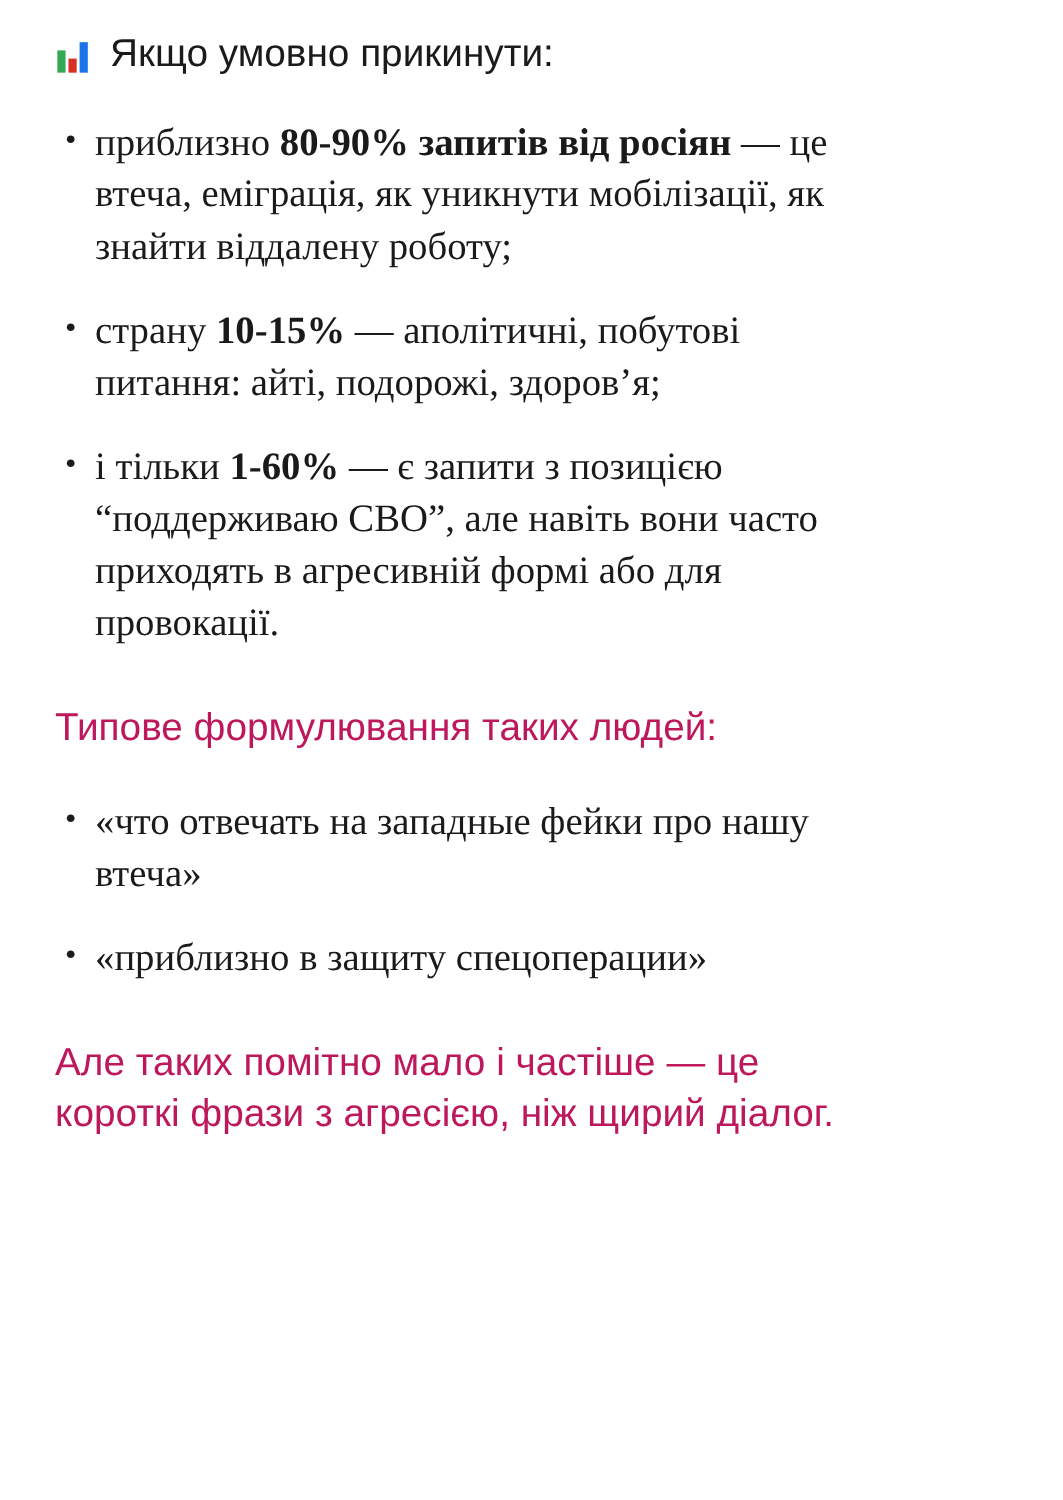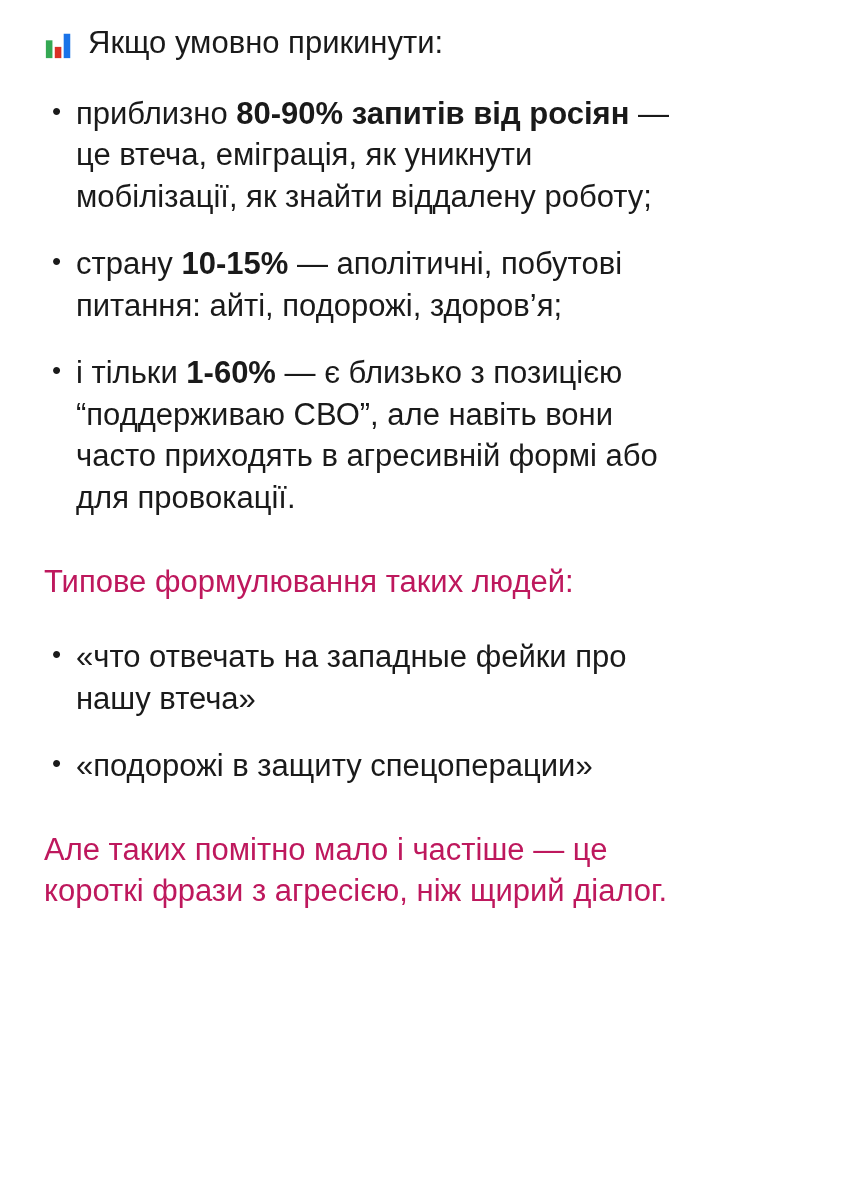--- a/index.html
+++ b/index.html
@@ -48,20 +48,21 @@
     margin: 0;
     padding: 0;
   }
   ul.bullets li {
     position: relative;
     padding-left: 32px;
     font-size: 31px;
     line-height: 1.34;
     margin-bottom: 26px;
     color: #1a1a1a;
+    font-family: Liberation Serif, serif;
   }
   ul.bullets li:last-child {
     margin-bottom: 0;
   }
   ul.bullets li::before {
     content: "•";
     position: absolute;
     left: 8px;
     top: 0;
     font-size: 26px;
@@ -94,31 +95,31 @@
       <rect x="2" y="11" width="7" height="19" fill="#34a853"></rect>
       <rect x="11.5" y="18" width="7" height="12" fill="#d93025"></rect>
       <rect x="21" y="4" width="7" height="26" fill="#1a73e8"></rect>
     </svg>
     <span class="heading-text">Якщо умовно прикинути:</span>
   </div>
 
   <ul class="bullets section">
     <li><span>приблизно </span><b>80-90% запитів від росіян</b><span> — це втеча, еміграція, як уникнути мобілізації, як знайти віддалену роботу;</span></li>
     <li><span>страну </span><b>10-15%</b><span> — аполітичні, побутові питання: айті, подорожі, здоров’я;</span></li>
-    <li><span>і тільки </span><b>1-60%</b><span> — є близько з позицією “поддерживаю СВО”, але навіть вони часто приходять в агресивній формі або для провокації.</span></li>
+    <li><span>і тільки </span><b>1-60%</b><span> — є запити з позицією “поддерживаю СВО”, але навіть вони часто приходять в агресивній формі або для провокації.</span></li>
   </ul>
 
   <div class="block-gap-large"></div>
 
   <p class="para">Типове формулювання таких людей:</p>
 
   <div class="block-gap-med"></div>
 
   <ul class="bullets section">
     <li>«что отвечать на западные фейки про нашу втеча»</li>
-    <li>«подорожі в защиту спецоперации»</li>
+    <li>«приблизно в защиту спецоперации»</li>
   </ul>
 
   <div class="block-gap-large"></div>
 
   <p class="para">Але таких помітно мало і частіше — це короткі фрази з агресією, ніж щирий діалог.</p>
 
 </div>
 
 </body></html>

